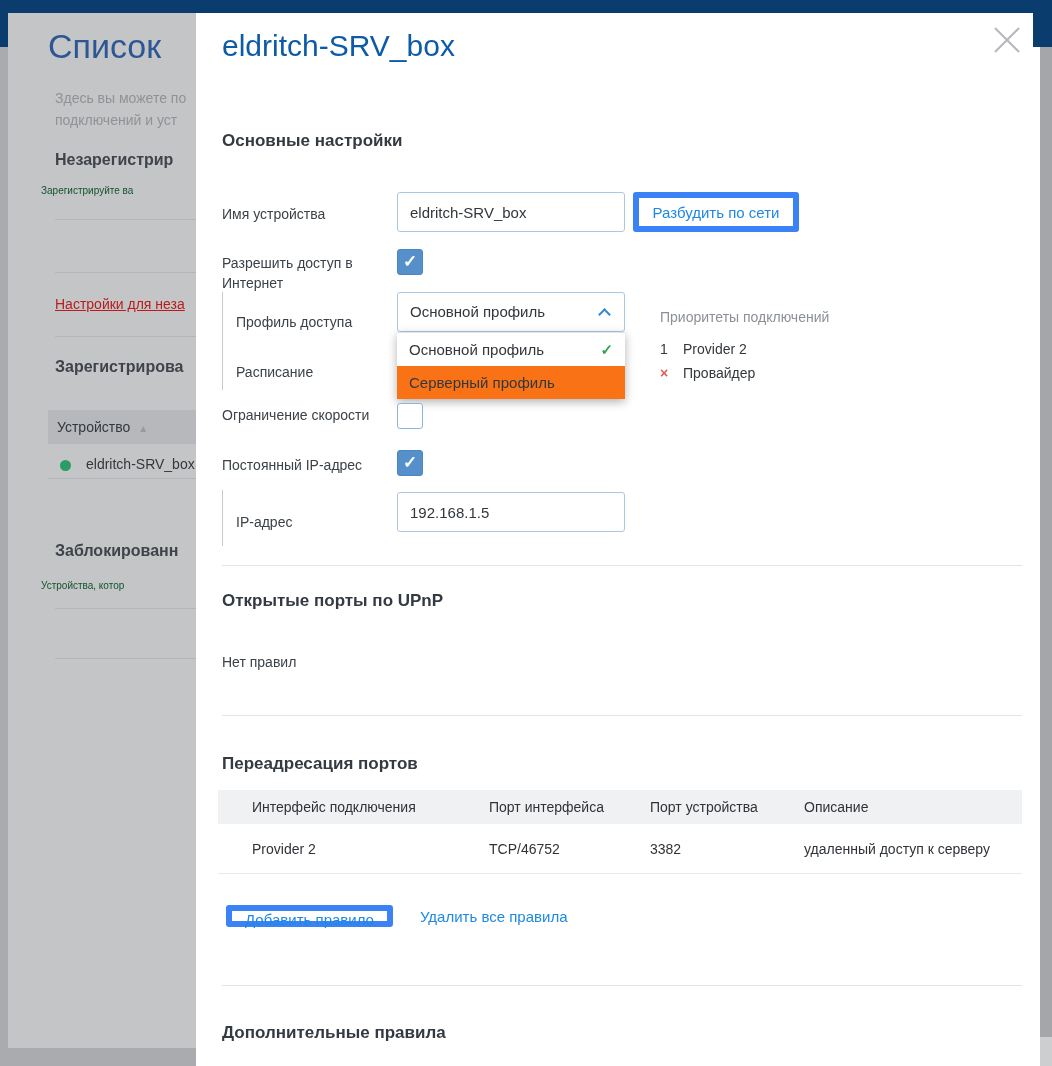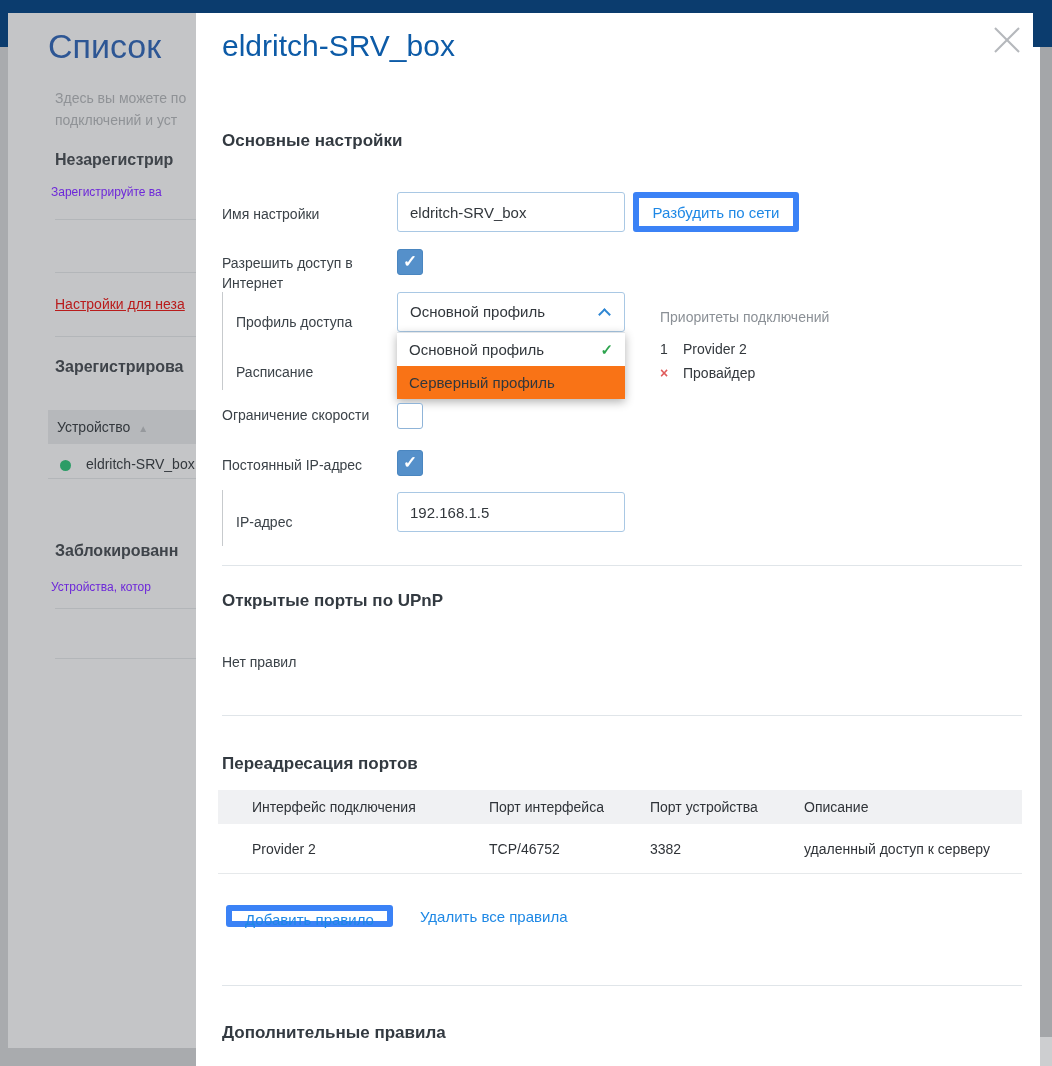--- a/index.html
+++ b/index.html
@@ -9,21 +9,21 @@
 
   
   .navbar { position:absolute; left:0; top:0; width:1052px; height:47px; background:#0b3c6e; }
 
   
   .bg-card { position:absolute; left:8px; top:13px; width:1036px; height:1035px;
              background:#c4c5c7; overflow:hidden; }
   .bg-title { position:absolute; left:40px; top:14px; font-size:34px; color:#2d5694; white-space:nowrap; }
   .bg-intro { position:absolute; left:47px; top:74px; font-size:14px; line-height:22px; color:#8f9296; white-space:nowrap; }
   .bg-h { position:absolute; left:47px; font-size:16px; font-weight:bold; color:#3f444a; white-space:nowrap; }
-  .bg-sub { position:absolute; left:43px; font-size:12px; color:#6d28d9; white-space:nowrap; }
+  .bg-sub { position:absolute; left:33px; font-size:10px; color:#14532d; white-space:nowrap; }
   .bg-divider { position:absolute; left:47px; right:0; height:1px; background:#b3b6b9; }
   .bg-link { position:absolute; left:47px; top:283px; font-size:14px; color:#b91c1c; text-decoration:underline; white-space:nowrap; cursor:pointer; }
   .bg-thead { position:absolute; left:40px; top:397px; right:0; height:34px; background:#b6b8bb; }
   .bg-thead-label { position:absolute; left:9px; top:0; line-height:34px; font-size:14px; color:#33383d; white-space:nowrap; }
   .bg-sort { font-size:10px; color:#96999d; margin-left:8px; }
   .bg-row { position:absolute; left:40px; top:442px; right:0; height:26px; }
   .bg-dot { position:absolute; left:12px; top:5px; width:11px; height:11px; border-radius:50%; background:#2c9c66; }
   .bg-row-label { position:absolute; left:38px; top:1px; font-size:14px; color:#33383d; white-space:nowrap; }
 
   
@@ -114,21 +114,21 @@
     <div class="bg-divider" style="top:595px"></div>
     <div class="bg-divider" style="top:645px"></div>
   </div>
 
   <div class="modal">
     <div class="modal-title">eldritch-SRV_box</div>
     <div class="close-btn"></div>
 
     <div class="sec-heading" style="top:118px">Основные настройки</div>
 
-    <div class="form-label" style="left:26px; top:191px;">Имя настройки</div>
+    <div class="form-label" style="left:26px; top:191px;">Имя устройства</div>
     <input class="text-input" style="left: 201px; top: 179px;" value="eldritch-SRV_box">
     <button class="btn-outline" style="left:437px; top:179px; width:166px;">Разбудить по сети</button>
 
     <div class="form-label" style="left:26px; top:240px; width:165px;">Разрешить доступ в Интернет</div>
     <div class="checkbox checked" style="left:201px; top:236px;">
       <span>✓</span>
     </div>
 
     <div class="indent-line" style="top:279px; height:98px;"></div>
 

